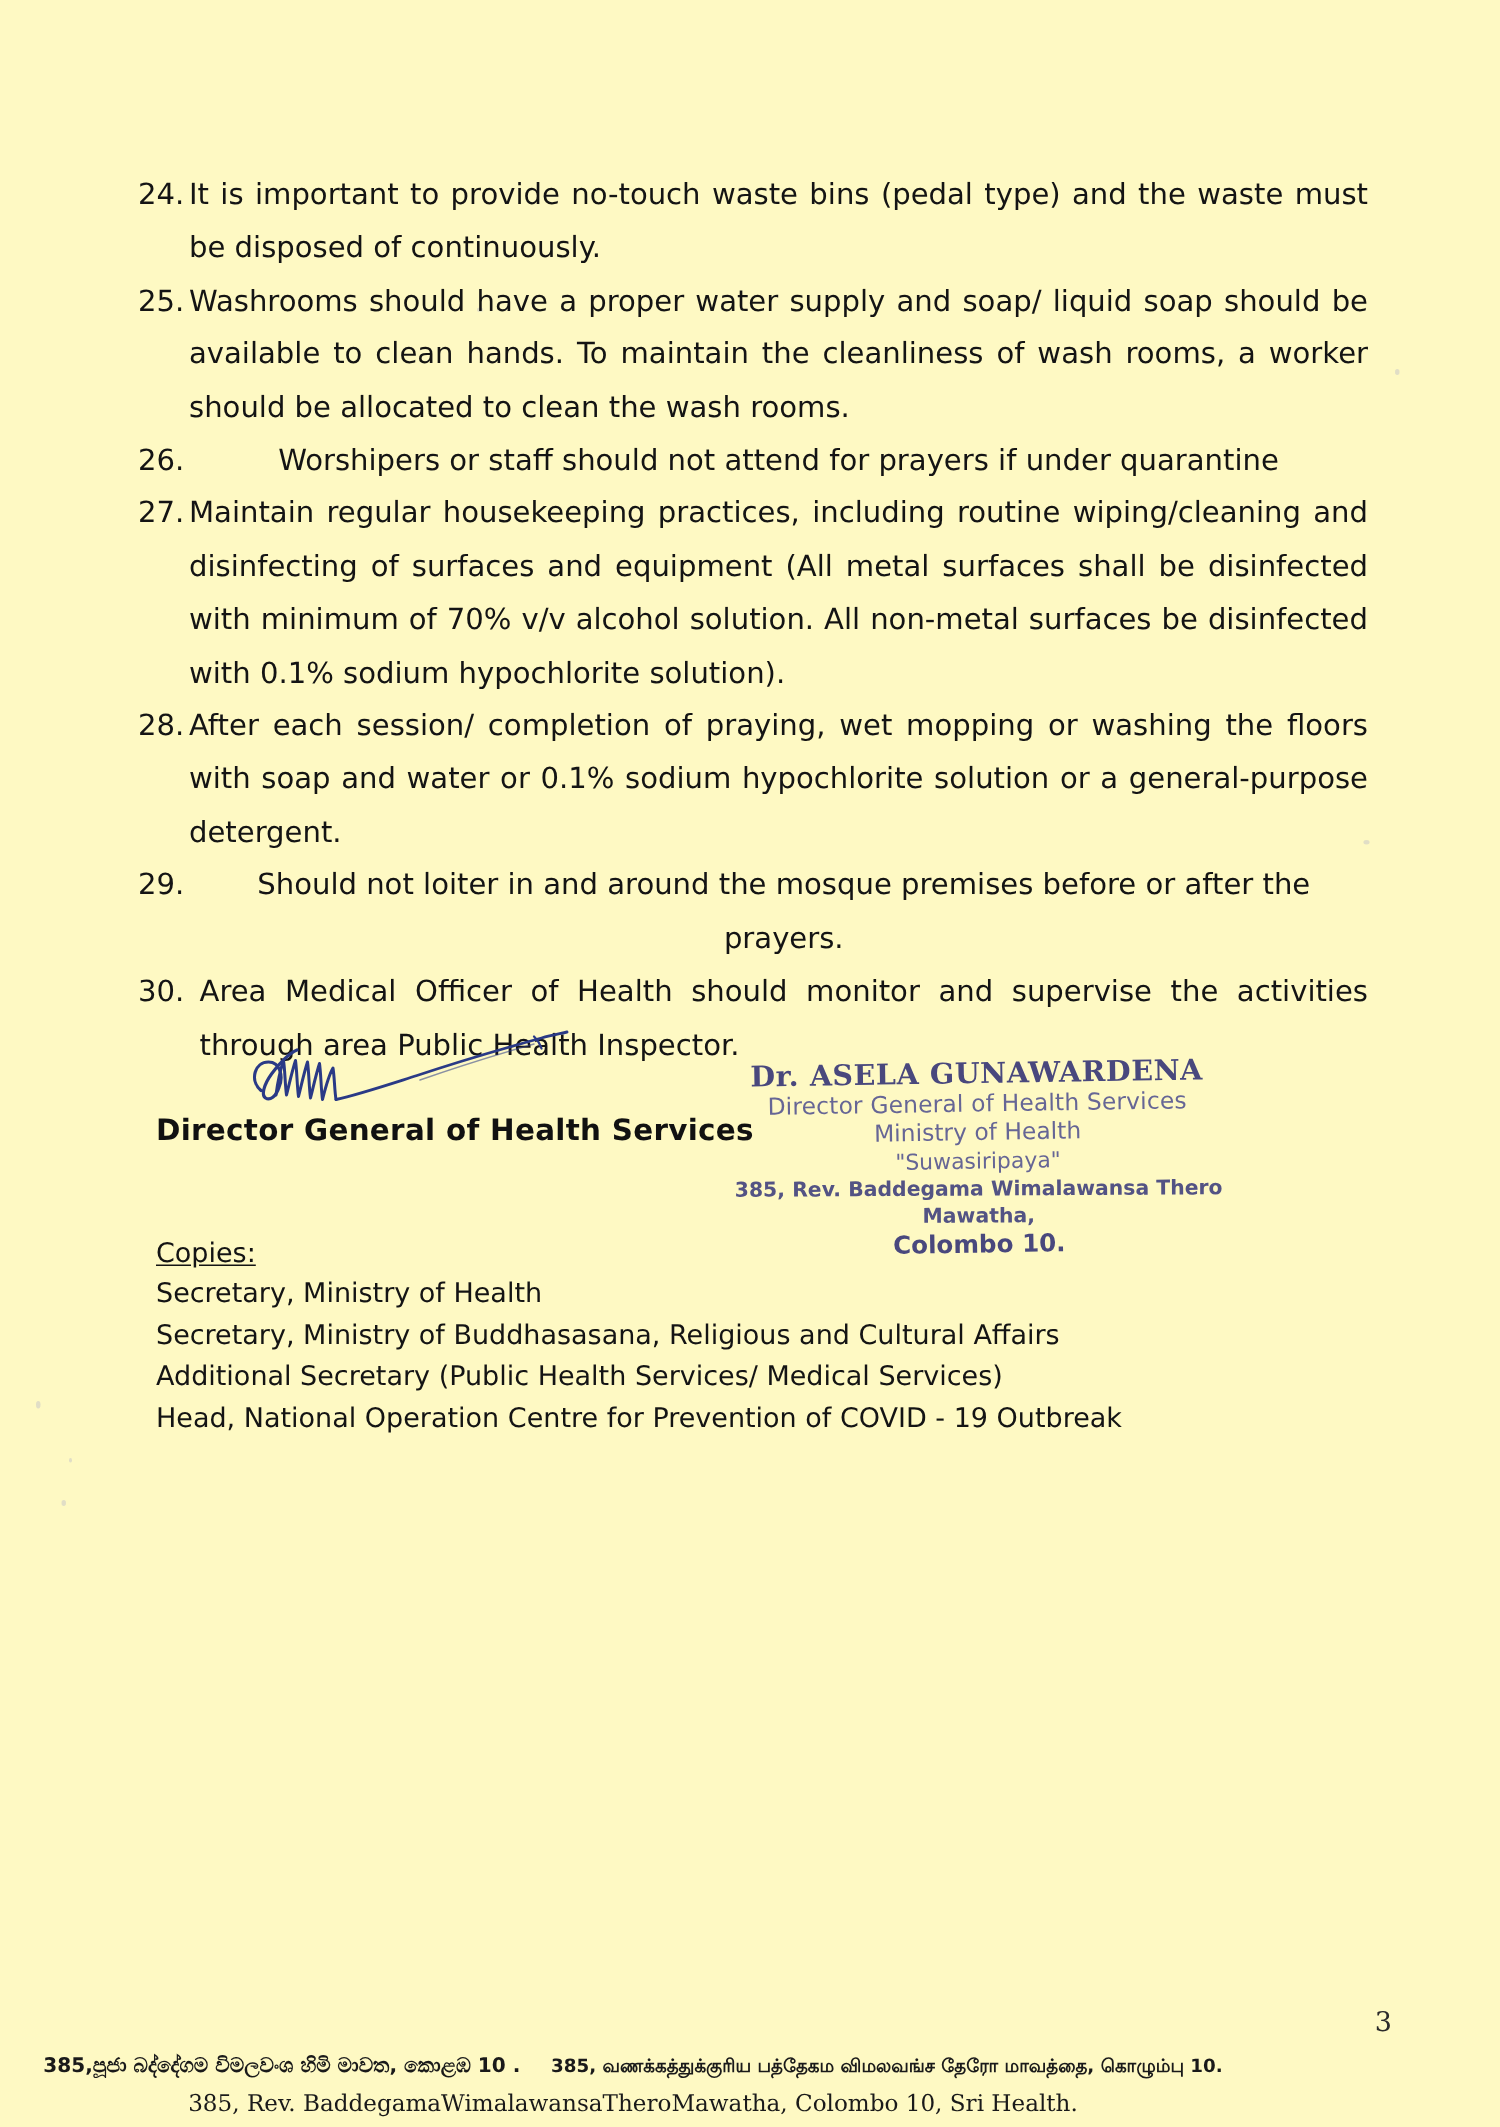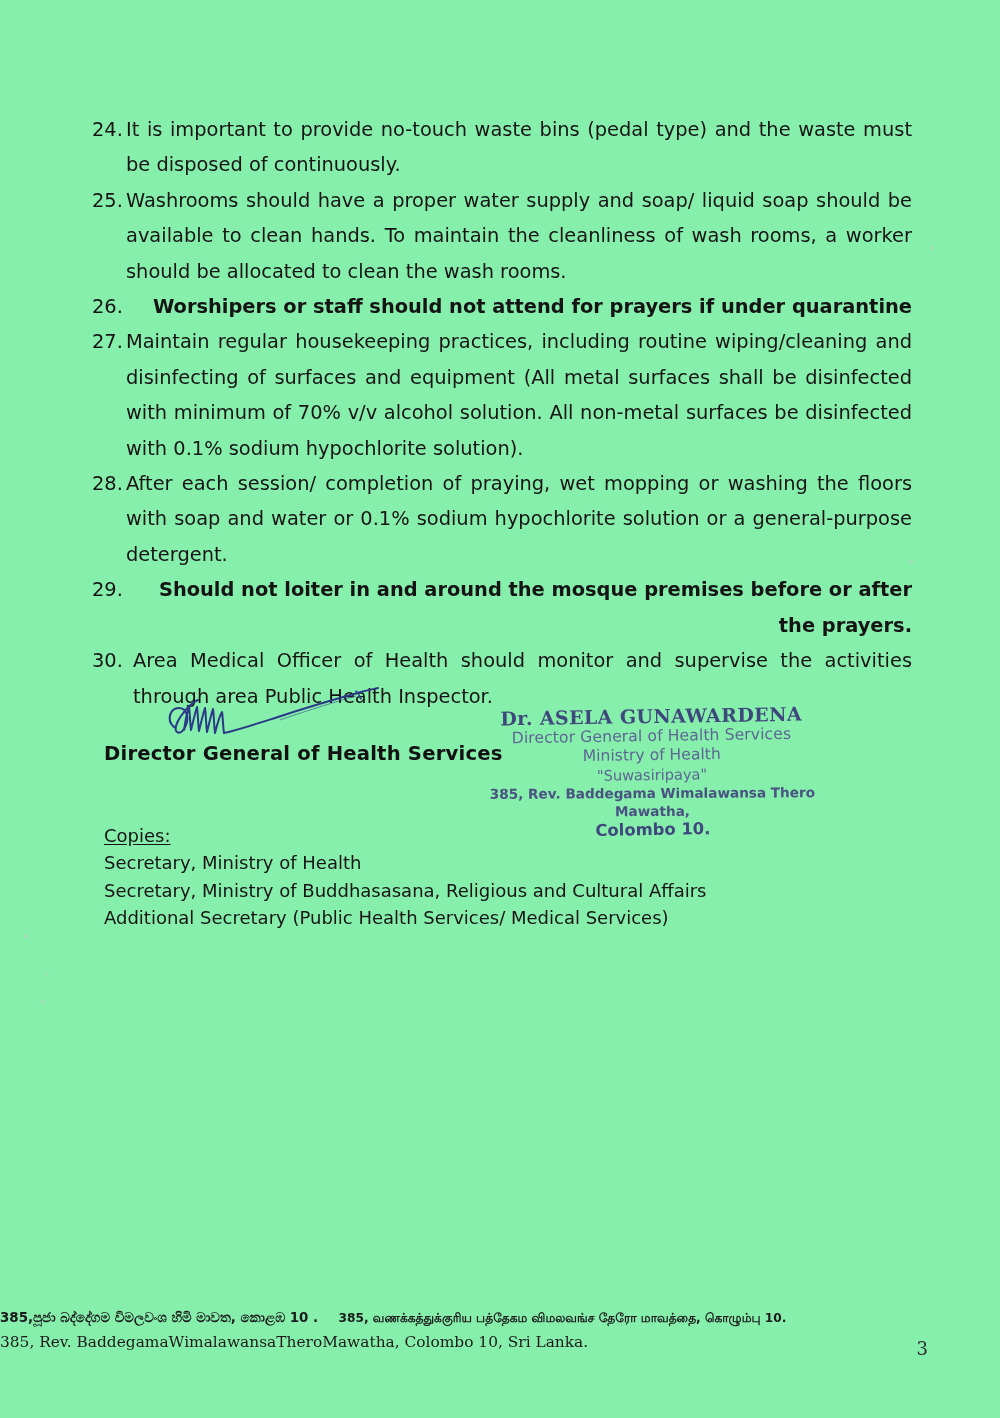--- a/index.html
+++ b/index.html
@@ -9,21 +9,21 @@
     background: #ffffff;
   }
   body {
     font-family: "DejaVu Sans", "Liberation Sans", sans-serif;
     color: #141414;
   }
   .page {
     position: relative;
     width: 1000px;
     height: 1418px;
-    background: #86efac;
+    background: #fef9c3;
     overflow: hidden;
   }
 
   
   .list-block {
     position: absolute;
     left: 92px;
     top: 112px;
     width: 820px;
   }
@@ -43,22 +43,21 @@
   .list-item.wide .num {
     width: 41px;
   }
   .list-item .txt {
     flex: 1 1 auto;
     text-align: justify;
     text-justify: inter-word;
     hyphens: none;
   }
   .list-item .txt.nojust {
-    text-align: right;
-    font-weight: bold;
+    text-align: center;
   }
 
   
   .sig-area {
     position: absolute;
     left: 0;
     top: 676px;
     width: 1000px;
     height: 170px;
   }
@@ -139,23 +138,23 @@
   }
   .copies .heading {
     text-decoration: underline;
     text-underline-offset: 2px;
   }
 
   
   .footer {
     position: absolute;
     left: 0;
-    top: 1308px;
+    top: 1367px;
     width: 844px;
-    text-align: left;
+    text-align: center;
   }
   .footer .line-native {
     font-size: 12.6px;
     font-weight: bold;
     line-height: 20px;
     color: #1a1a1a;
     white-space: nowrap;
   }
   .footer .line-native .sin {
     font-size: 13.4px;
@@ -266,25 +265,26 @@
     <div class="l4">"Suwasiripaya"</div>
     <div class="l5">385, Rev. Baddegama Wimalawansa Thero Mawatha,</div>
     <div class="l6">Colombo 10.</div>
   </div>
 
   <div class="copies">
     <div class="heading">Copies:</div>
     <div>Secretary, Ministry of Health</div>
     <div>Secretary, Ministry of Buddhasasana, Religious and Cultural Affairs</div>
     <div>Additional Secretary (Public Health Services/ Medical Services)</div>
+    <div>Head, National Operation Centre for Prevention of COVID - 19 Outbreak</div>
   </div>
 
   <div class="footer">
     <div class="line-native">
       <span class="sin">385,පූජා බද්දේගම විමලවංශ හිමි මාවත, කොළඹ 10 .</span>
       <span class="tam">385, வணக்கத்துக்குரிய பத்தேகம விமலவங்ச தேரோ  மாவத்தை, கொழும்பு 10.</span>
     </div>
-    <div class="line-en">385, Rev. BaddegamaWimalawansaTheroMawatha, Colombo 10, Sri Lanka.</div>
+    <div class="line-en">385, Rev. BaddegamaWimalawansaTheroMawatha, Colombo 10, Sri Health.</div>
   </div>
 
   <div class="page-number">3</div>
 
 </div>
 
 </body></html>

